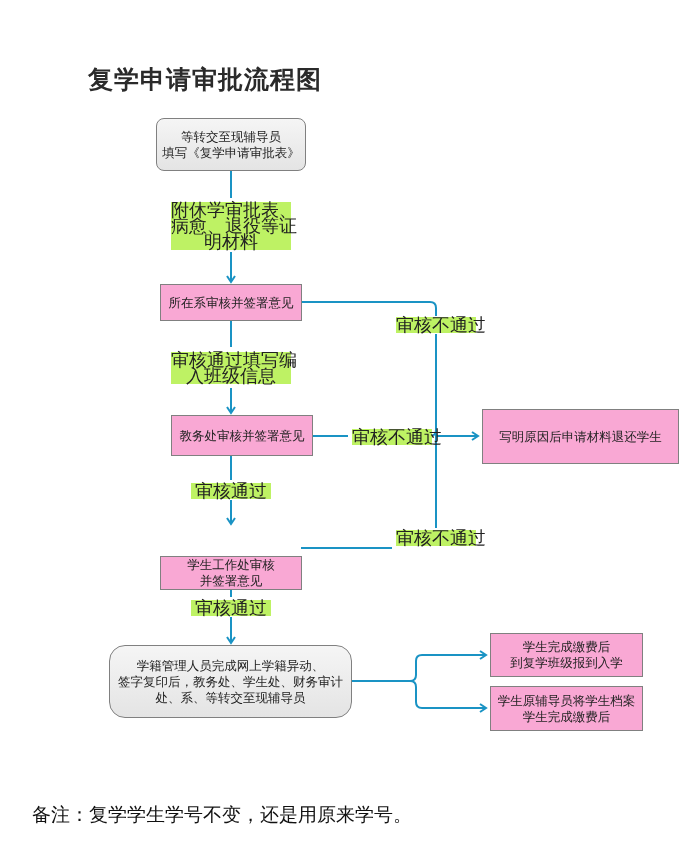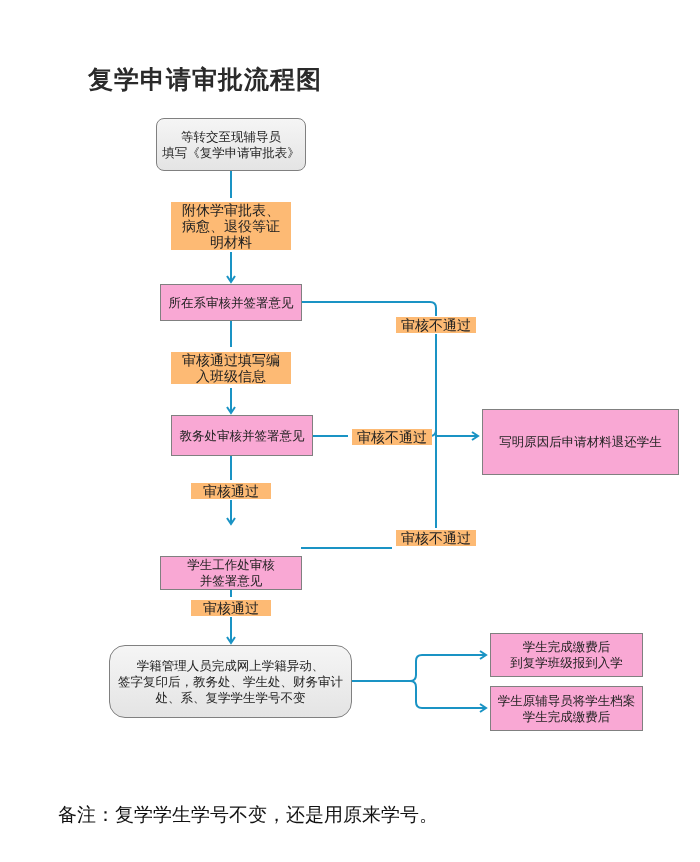--- a/index.html
+++ b/index.html
@@ -5,24 +5,24 @@
   html, body { margin:0; padding:0; background:#ffffff; }
   body { width:700px; height:862px; position:relative; overflow:hidden;
          font-family:"DejaVu Sans","Liberation Sans",sans-serif; color:#222; }
   .title { position:absolute; left:88px; top:52px; font-size:25px; font-weight:bold;
            color:#2a2a2a; letter-spacing:1px; white-space:nowrap;margin-top:11px; }
   svg.lines { position:absolute; left:0; top:0; }
   .box { position:absolute; box-sizing:border-box; border:1px solid #808080;
          background:#f9a8d4; display:flex; align-items:center; justify-content:center;
          text-align:center; font-size:12.5px; line-height:16px; color:#222; }
   .box.round { border-radius:8px; background:linear-gradient(#f5f5f5,#e4e4e4); }
-  .lbl { position:absolute; font-size:14px; line-height:16px; color:#222;
-         text-align:center; background:#fdba74; white-space:nowrap; }
+  .lbl { position:absolute; font-size:18px; line-height:16px; color:#222;
+         text-align:center; background:#bef264; white-space:nowrap;font-family:Liberation Serif, serif; }
   .line-text { display:block; }
-  .footnote { position:absolute; left:32px; top:802px; font-size:19px; color:#111; white-space:nowrap;margin-left:26px; }
+  .footnote { position:absolute; left:32px; top:802px; font-size:19px; color:#111; white-space:nowrap; }
 </style>
 </head>
 <body>
 
 <div class="title">复学申请审批流程图</div>
 
 <svg class="lines" width="700" height="862">
   <defs>
     <marker id="arr" markerWidth="10" markerHeight="10" refX="7" refY="5" orient="auto" markerUnits="userSpaceOnUse">
       <path d="M1,1 L7,5 L1,9" fill="none" stroke="#1a93c4" stroke-width="2"></path>
@@ -76,25 +76,25 @@
   <div>
     <span class="line-text">学生工作处审核</span>
     <span class="line-text">并签署意见</span>
   </div>
 </div>
 
 <div class="box round" style="left:109px;top:645px;width:243px;height:73px;border-radius:16px;">
   <div>
     <span class="line-text">学籍管理人员完成网上学籍异动、</span>
     <span class="line-text">签字复印后，教务处、学生处、财务审计</span>
-    <span class="line-text">处、系、复学学生学号不变</span>
+    <span class="line-text">处、系、等转交至现辅导员</span>
   </div>
 </div>
 
-<div class="box" style="left:482px;top:409px;width:197px;height:66px;">
+<div class="box" style="left:482px;top:409px;width:197px;height:55px;">
   <span>写明原因后申请材料退还学生</span>
 </div>
 
 <div class="box" style="left:490px;top:633px;width:153px;height:44px;">
   <div>
     <span class="line-text">学生完成缴费后</span>
     <span class="line-text">到复学班级报到入学</span>
   </div>
 </div>
 

